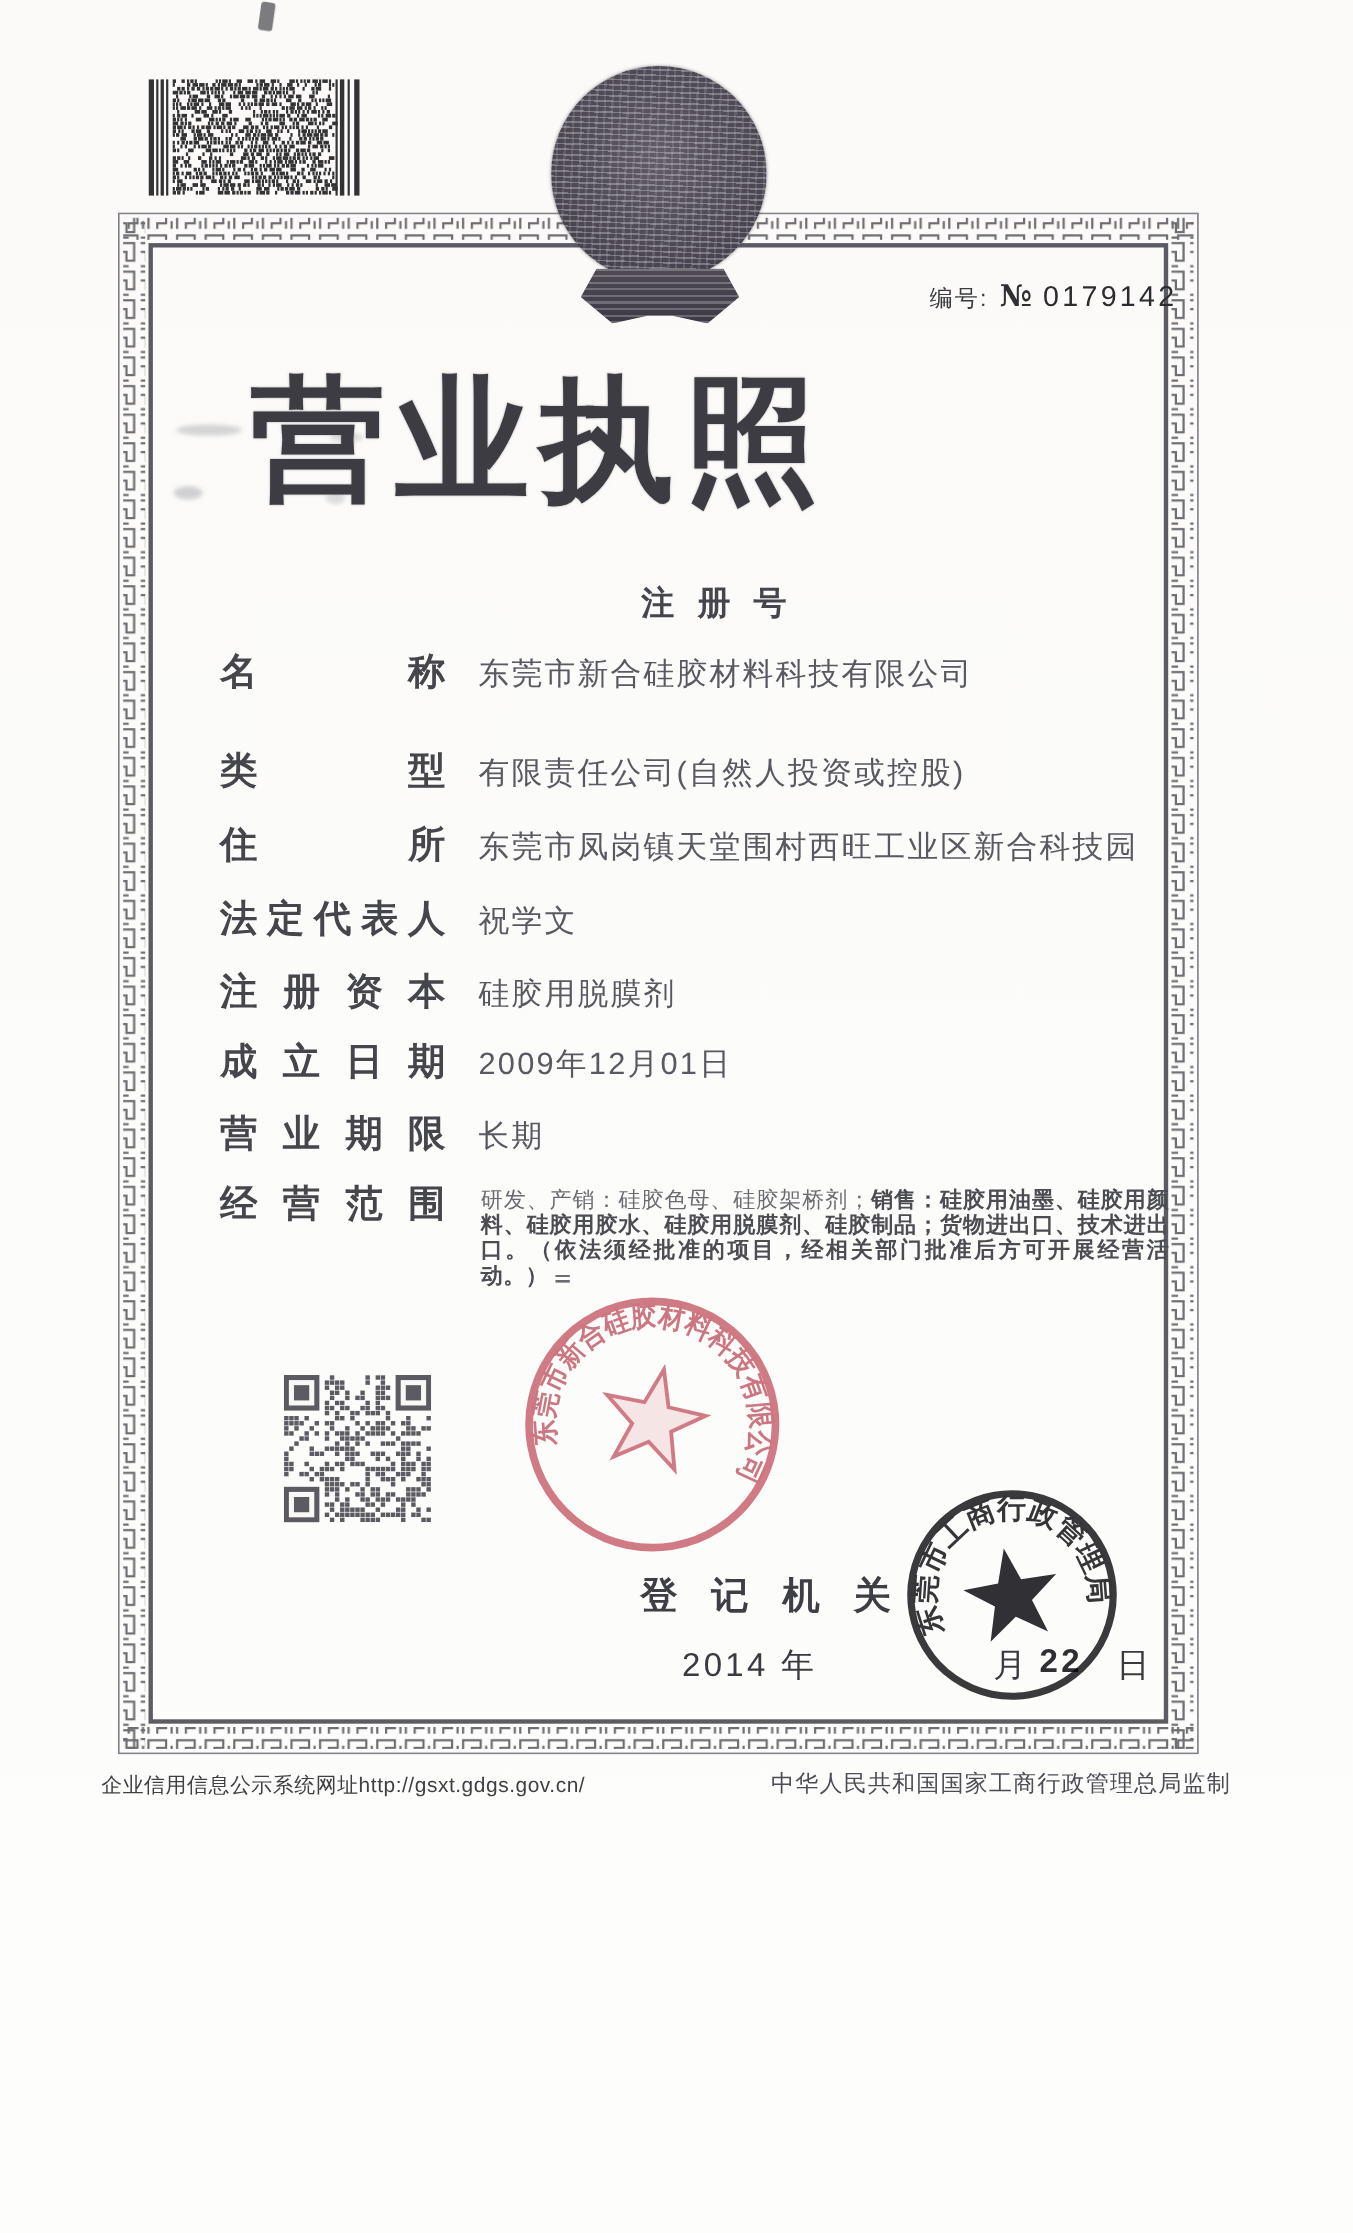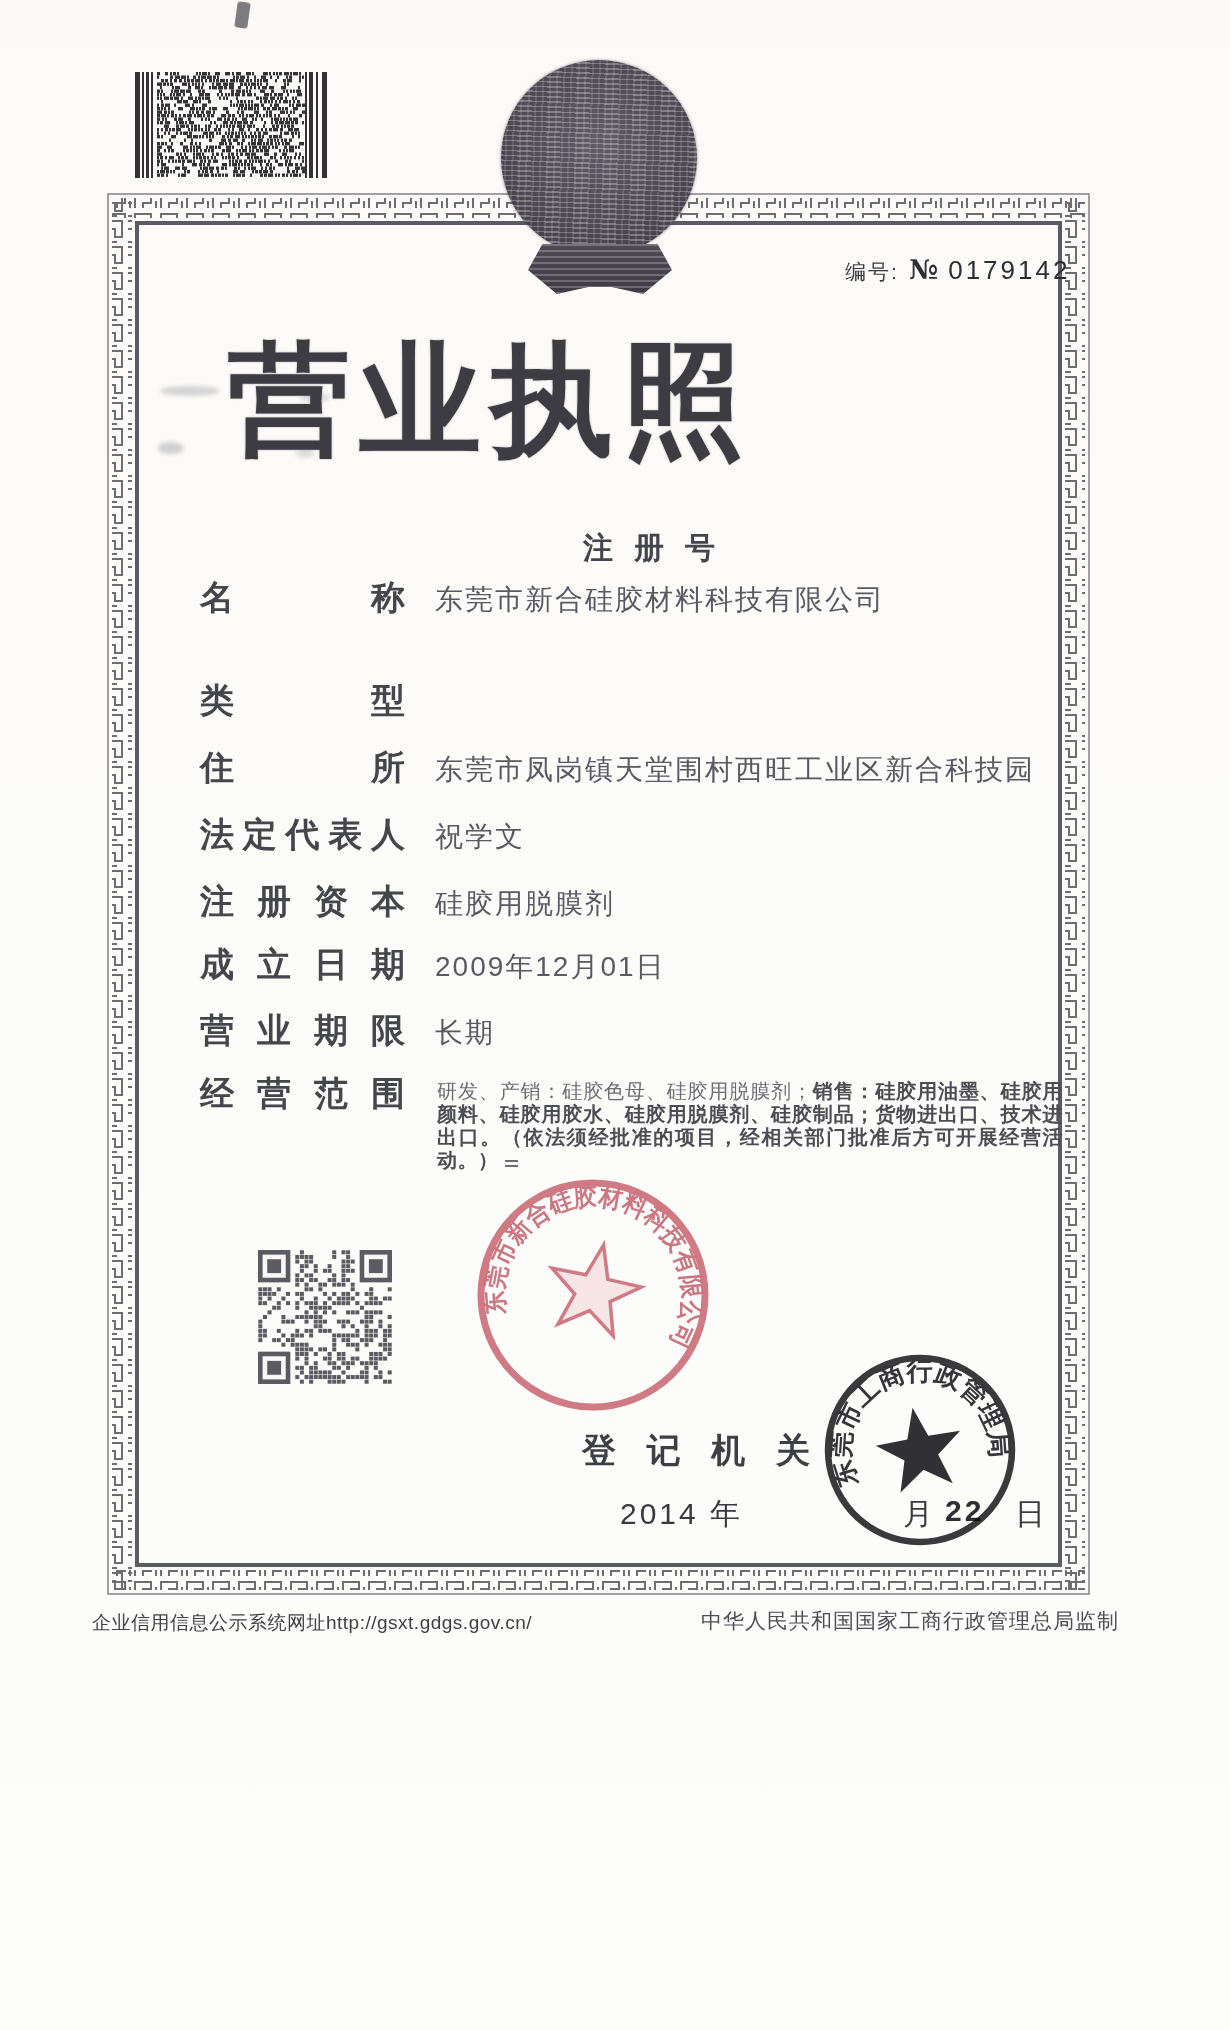--- a/index.html
+++ b/index.html
@@ -56,21 +56,21 @@
   #regline .num{margin-left:26px;font-size:31px;letter-spacing:2px;color:#3a424f;
     font-family:"DejaVu Serif",serif;}
 
   
   .row{position:absolute;left:200px;right:120px;display:flex;align-items:baseline;z-index:4;}
   .row .lbl{
     flex:0 0 205px;font-size:34px;font-weight:600;color:#45454c;
     text-align:justify;text-align-last:justify;font-family:"DejaVu Serif",serif;
   }
   .row .val{margin-left:30px;font-size:28px;letter-spacing:2px;color:#595962;}
-  #row-name{top:575px;}  #row-type{top:678px;}  #row-addr{top:745px;}
+  #row-name{top:588px;}  #row-type{top:678px;}  #row-addr{top:745px;}
   #row-legal{top:812px;} #row-capital{top:879px;} #row-estab{top:942px;}
   #row-term{top:1008px;} #row-scope{top:1071px;}
   #row-scope .lbl{position:relative;top:0;}
   #scope-text{
     position:absolute;left:437px;top:1080px;width:626px;z-index:4;
     font-size:20px;line-height:23px;letter-spacing:.5px;color:#6b6b72;text-align:justify;
   }
   #scope-text .bold{font-weight:700;color:#4c4c53;}
   .scope-mark{
     display:inline-block;width:13px;height:9px;margin-left:6px;opacity:.75;
@@ -895,20 +895,21 @@
 <div id="regline" class="abs">
   <span class="lbl">注 册 号</span>
 </div>
 
 <div class="row" id="row-name">
   <span class="lbl">名称</span>
   <span class="val">东莞市新合硅胶材料科技有限公司</span>
 </div>
 <div class="row" id="row-type">
   <span class="lbl">类型</span>
+  <span class="val">有限责任公司(自然人投资或控股)</span>
 </div>
 <div class="row" id="row-addr">
   <span class="lbl">住所</span>
   <span class="val">东莞市凤岗镇天堂围村西旺工业区新合科技园</span>
 </div>
 <div class="row" id="row-legal">
   <span class="lbl">法定代表人</span>
   <span class="val">祝学文</span>
 </div>
 <div class="row" id="row-capital">
@@ -920,21 +921,21 @@
   <span class="val">2009年12月01日</span>
 </div>
 <div class="row" id="row-term">
   <span class="lbl">营业期限</span>
   <span class="val">长期</span>
 </div>
 <div class="row" id="row-scope">
   <span class="lbl">经营范围</span>
 </div>
 <div id="scope-text">
-  <span>研发、产销：硅胶色母、硅胶用脱膜剂；</span><span class="bold">销售：硅胶用油墨、硅胶用颜料、硅胶用胶水、硅胶用脱膜剂、硅胶制品；货物进出口、技术进出口。（依法须经批准的项目，经相关部门批准后方可开展经营活动。）</span><span class="scope-mark"></span>
+  <span>研发、产销：硅胶色母、硅胶架桥剂；</span><span class="bold">销售：硅胶用油墨、硅胶用颜料、硅胶用胶水、硅胶用脱膜剂、硅胶制品；货物进出口、技术进出口。（依法须经批准的项目，经相关部门批准后方可开展经营活动。）</span><span class="scope-mark"></span>
 </div>
 
 <svg id="qr" class="abs" viewBox="0 0 134 134">
     <rect x="41.88620689655172" y="0.3" width="4.020689655172414" height="4.020689655172414" fill="#3f3f47"></rect>
     <rect x="74.23103448275862" y="0.3" width="4.020689655172414" height="4.020689655172414" fill="#3f3f47"></rect>
     <rect x="83.47241379310344" y="0.3" width="4.020689655172414" height="4.020689655172414" fill="#3f3f47"></rect>
     <rect x="88.09310344827585" y="0.3" width="4.020689655172414" height="4.020689655172414" fill="#3f3f47"></rect>
     <rect x="37.26551724137931" y="4.9206896551724135" width="4.020689655172414" height="4.020689655172414" fill="#3f3f47"></rect>
     <rect x="41.88620689655172" y="4.9206896551724135" width="4.020689655172414" height="4.020689655172414" fill="#3f3f47"></rect>
     <rect x="46.50689655172413" y="4.9206896551724135" width="4.020689655172414" height="4.020689655172414" fill="#3f3f47"></rect>

